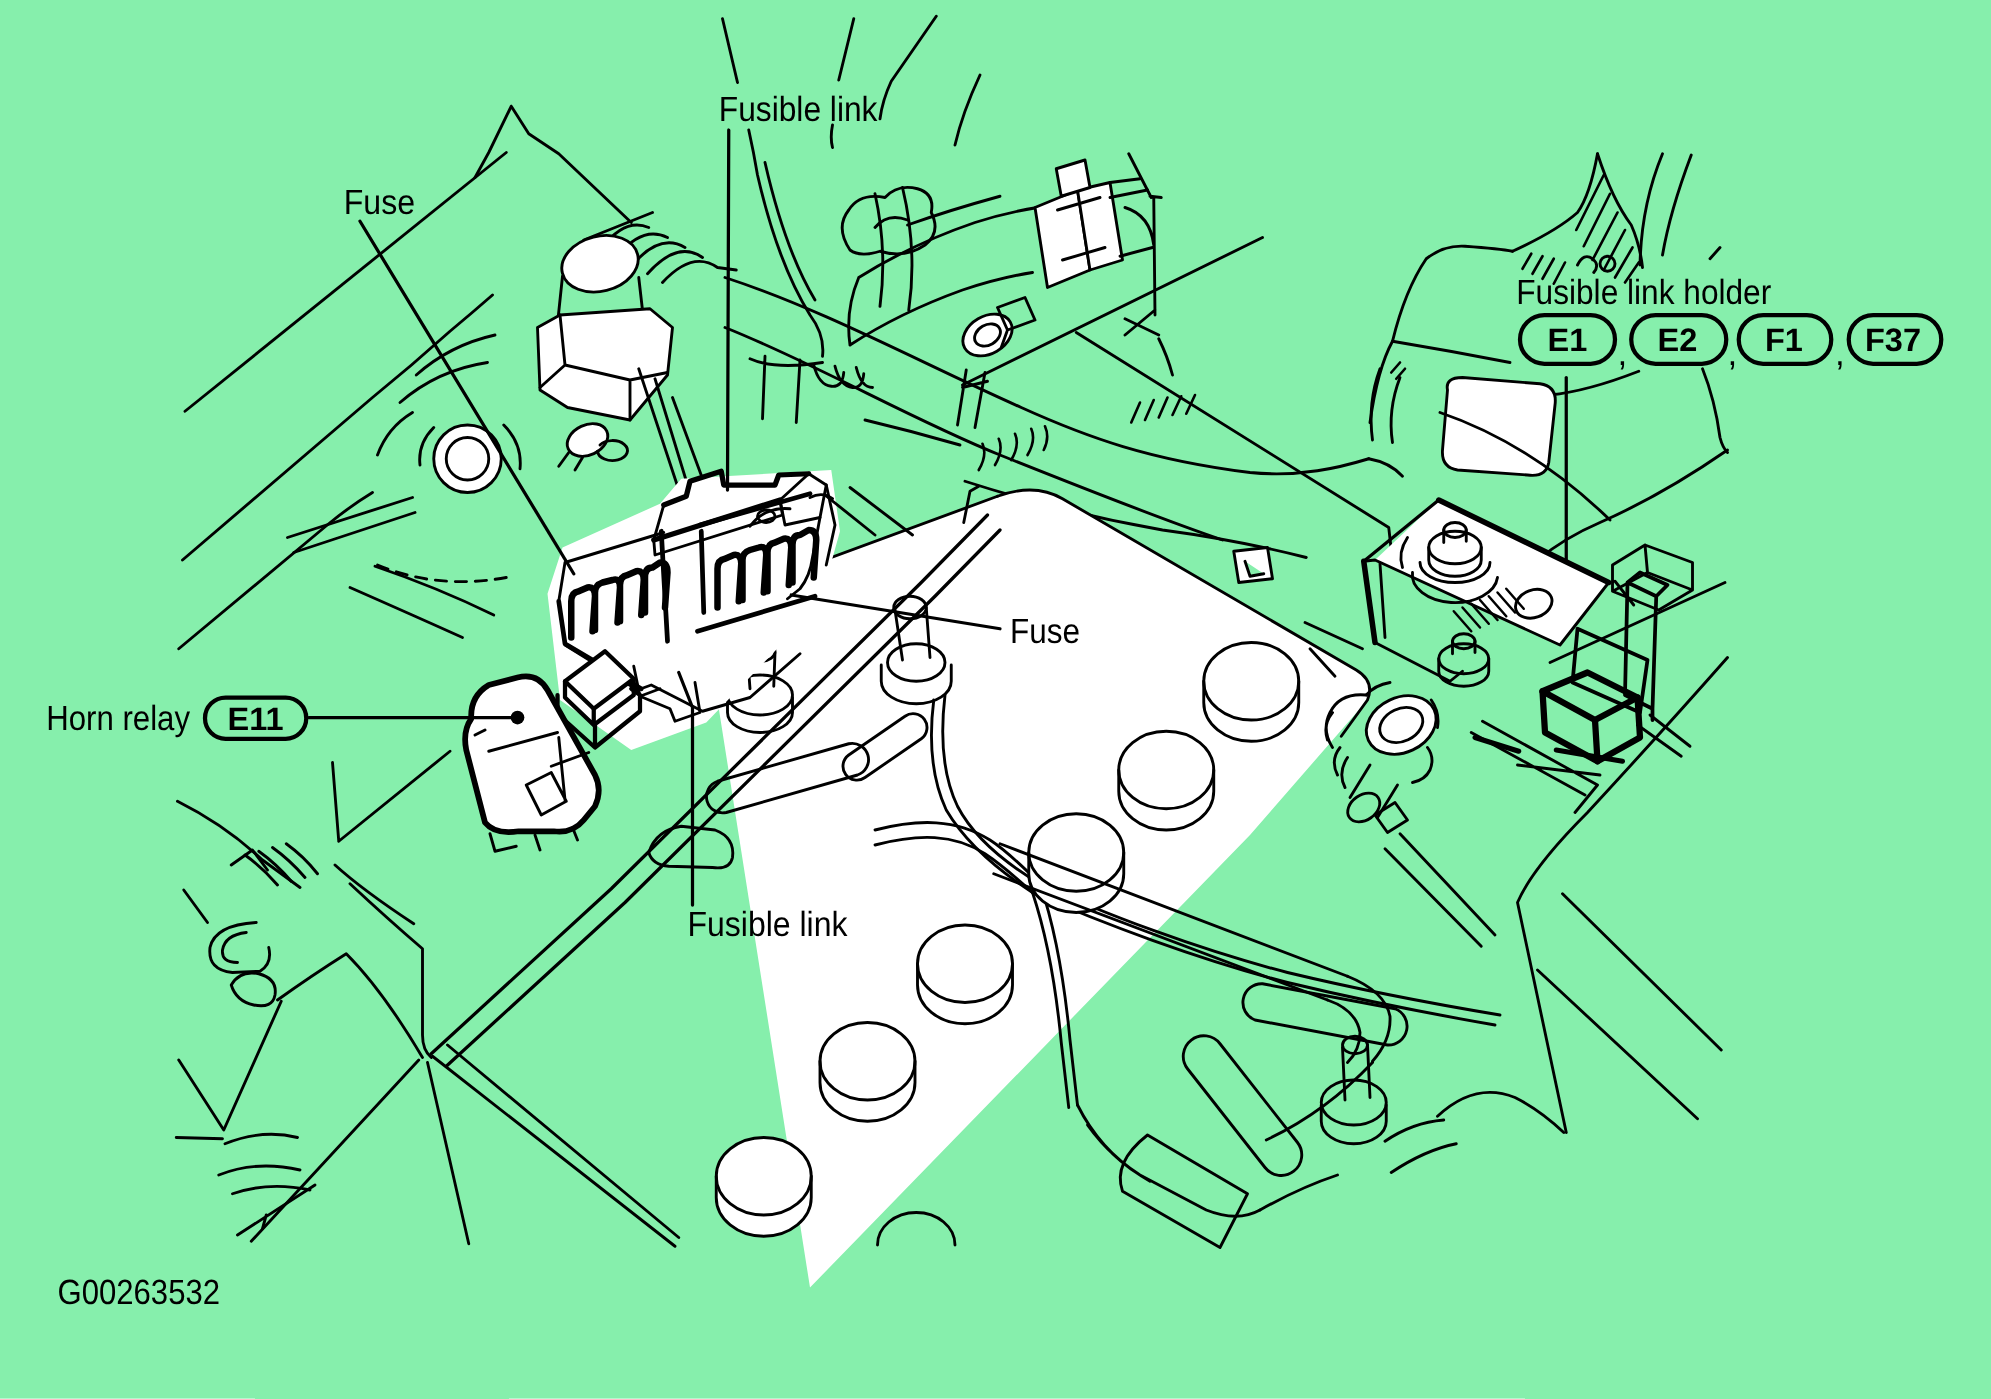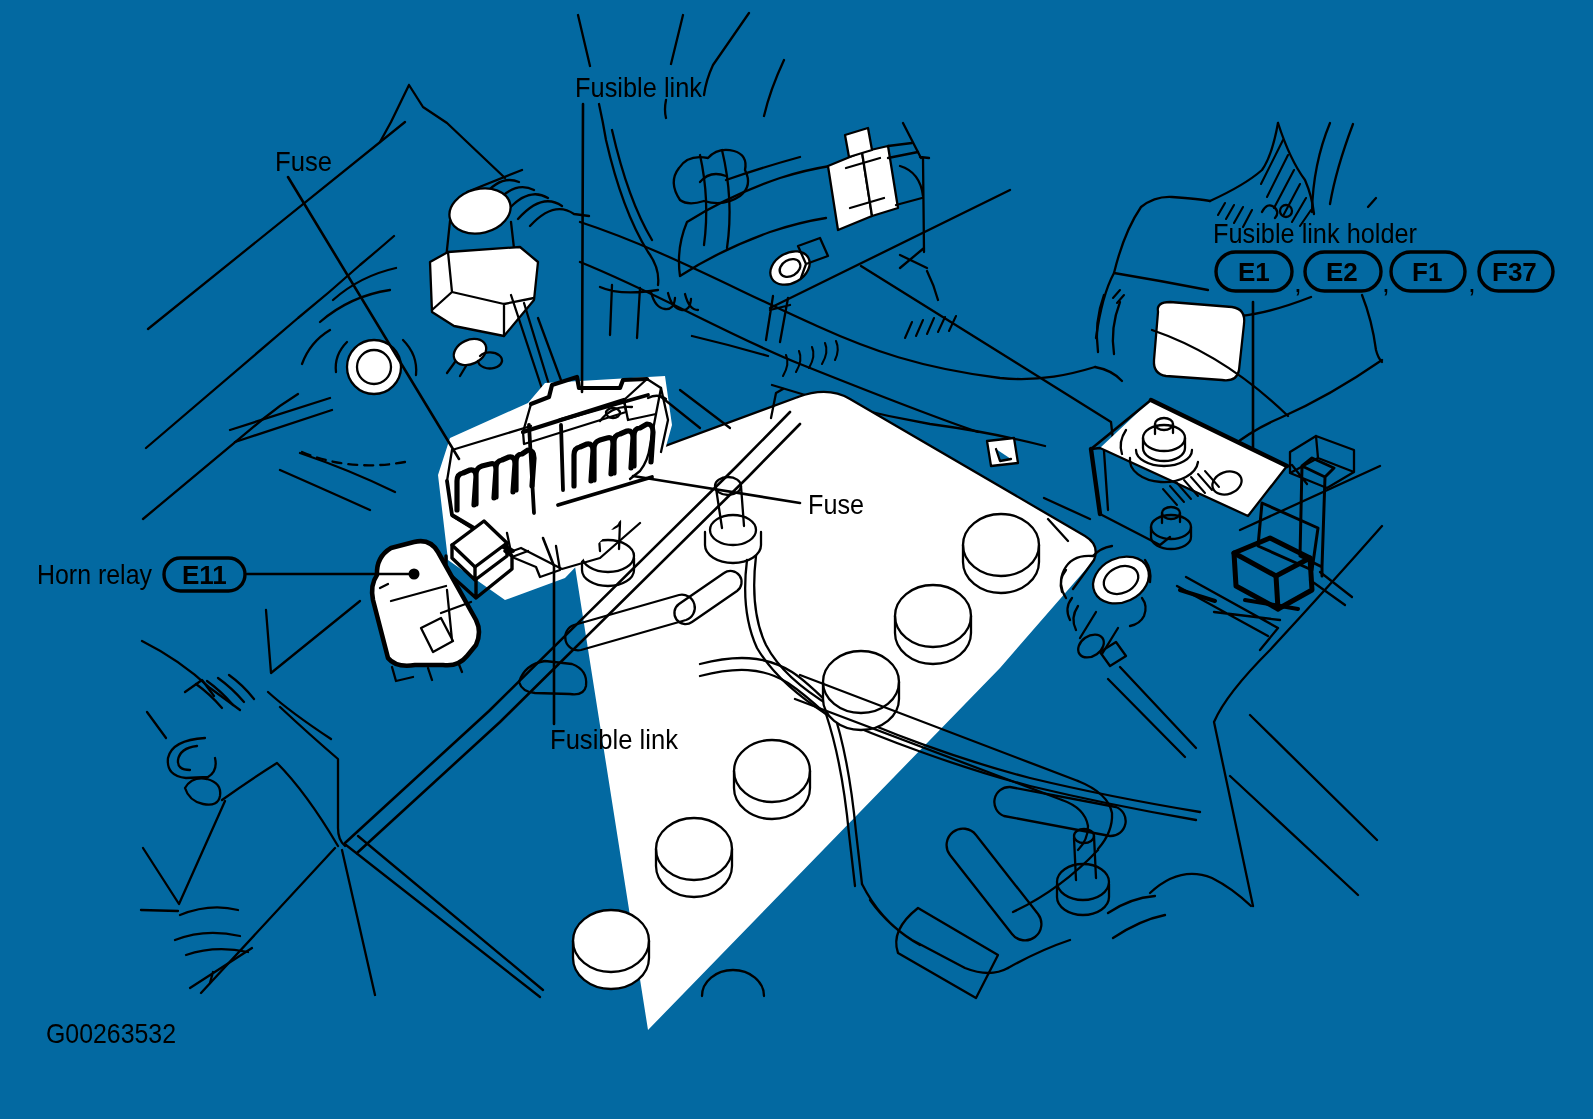--- a/index.html
+++ b/index.html
@@ -1,16 +1,16 @@
 <!DOCTYPE html>
 <html><head>
 <meta charset="utf-8">
 <style>
 html,body{margin:0;padding:0;background:#ffffff;}
-#page{position:relative;width:1593px;height:1119px;background:#0369a1;overflow:hidden;}
+#page{position:relative;width:1593px;height:1119px;background:#86efac;overflow:hidden;}
 svg{position:absolute;left:0;top:0;}
 text{font-family:"Liberation Sans", sans-serif;fill:#000;stroke:none;}
 .lbl{font-size:28px;}
 .badge{font-size:26px;font-weight:bold;}
 </style>
 </head>
 <body>
 <div id="page">
 <svg width="1593" height="1119" viewBox="0 0 1593 1119" fill="none" stroke="#000" stroke-width="2.3" stroke-linecap="round" stroke-linejoin="round">
 

